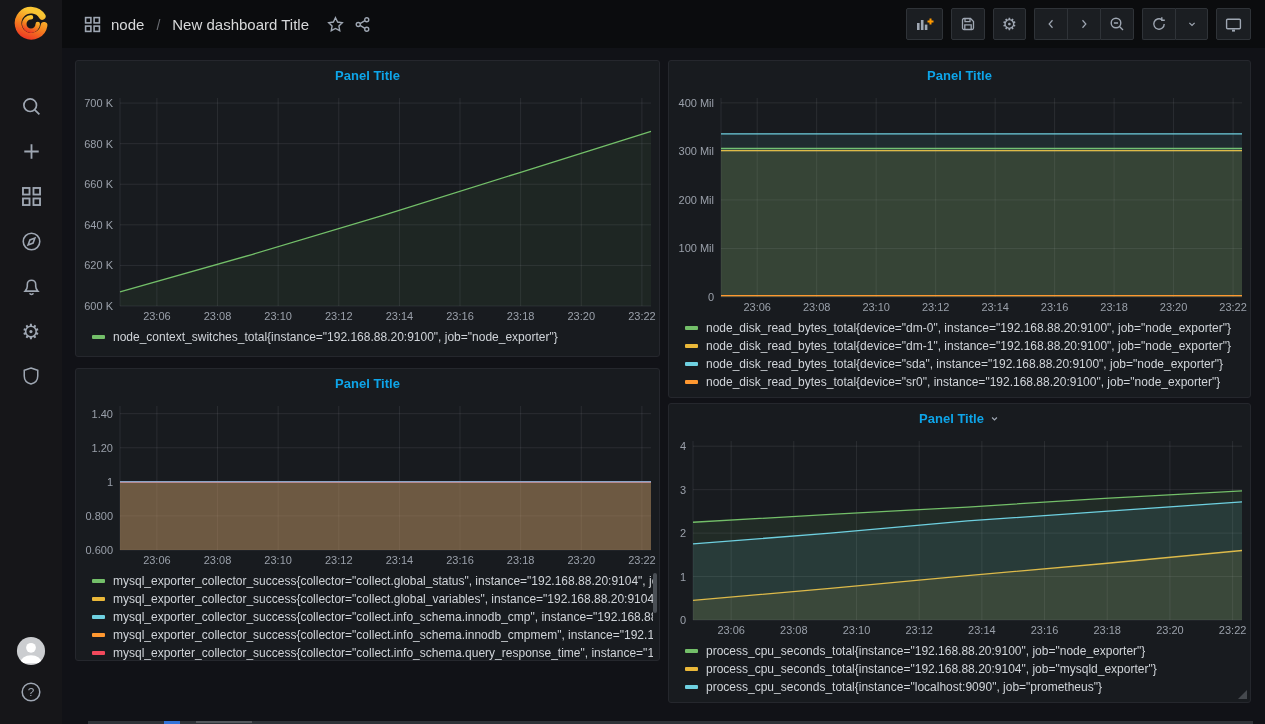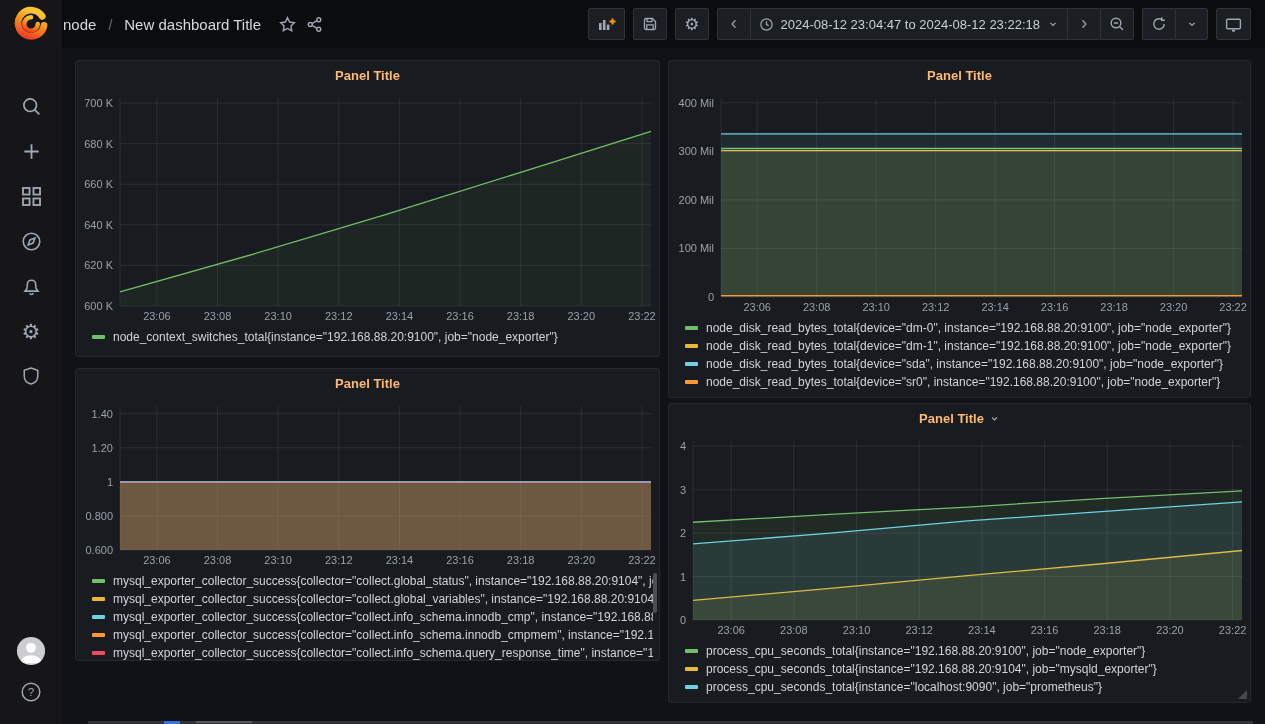--- a/index.html
+++ b/index.html
@@ -2,21 +2,21 @@
 <html><head>
 <meta charset="utf-8">
 <style>
   * { margin:0; padding:0; box-sizing:border-box; }
   html,body { width:1265px; height:724px; overflow:hidden; background:#111217;
     font-family:"Liberation Sans", sans-serif; }
 
   
   .header { position:absolute; left:0; top:0; width:1265px; height:48px;
     background:#0b0c0e; display:flex; align-items:center; z-index:5; }
-  .header-left { display:flex; align-items:flex-end; margin-left:36px; gap:10px; }
+  .header-left { display:flex; align-items:flex-end; margin-left:84px; gap:10px; }
   .crumb-text { color:#d8d9da; font-size:15px; }
   .crumb-sep { color:#6b6e74; font-size:14px; padding:0 2px; }
   .hicon { color:#9fa7b3; display:inline-flex; align-items:center; justify-content:center; cursor:pointer; }
   .header-right { margin-left:auto; margin-right:14px; display:flex; align-items:center; gap:8px; }
   .tbtn { height:32px; min-width:33px; padding:0 8px; background:#1b1e22; border:1px solid #2f3338;
     border-radius:2px; color:#9fa7b3; display:flex; align-items:center; justify-content:center;
     gap:7px; cursor:pointer; font-size:13px; }
   .btn-group { display:flex; }
   .btn-group .tbtn { border-radius:0; border-right-width:0; }
   .btn-group .tbtn:first-child { border-radius:2px 0 0 2px; }
@@ -31,21 +31,21 @@
   .nav { display:flex; flex-direction:column; align-items:center; gap:21px; margin-top:50px; }
   .nav-item { color:#9fa7b3; width:24px; height:24px; display:flex; align-items:center; justify-content:center; cursor:pointer; }
   .nav-bottom { margin-top:auto; margin-bottom:20px; display:flex; flex-direction:column; align-items:center; gap:14px; }
   .gear-big { font-size:21px; line-height:1; }
 
   
   .content { position:absolute; left:62px; top:48px; width:1203px; height:676px; }
   .panel { position:absolute; background:#181b1f; border:1px solid #25272d; border-radius:3px;
     display:flex; flex-direction:column; overflow:hidden; }
   .panel-header { height:28px; flex:0 0 28px; display:flex; align-items:center; justify-content:center;
-    gap:5px; color:#fdba74; font-size:13px; font-weight:bold; cursor:pointer; }
+    gap:5px; color:#0ea5e9; font-size:13px; font-weight:bold; cursor:pointer; }
   .chart { width:100%; flex:1 1 auto; min-height:0; cursor:crosshair; }
   .legend { flex:0 0 auto; padding:2px 6px 6px 16px; position:relative; overflow:hidden; }
   .leg-row { display:flex; align-items:center; height:18px; white-space:nowrap; overflow:hidden; cursor:pointer; }
   .leg-swatch { width:13px; height:4px; border-radius:1px; flex:0 0 13px; margin-right:8px; }
   .leg-label { color:#d0d4d9; font-size:12px; overflow:hidden; text-overflow:clip; }
   .scroll-thumb { position:absolute; right:2px; top:3px; width:4px; height:40px; background:#4a4f55; border-radius:2px; cursor:pointer; }
   .grip { position:absolute; right:3px; bottom:3px; width:0; height:0;
     border-left:9px solid transparent; border-bottom:9px solid #45494e; cursor:nwse-resize; }
   .caret-icon { color:#9fa7b3; display:inline-flex; }
 
@@ -101,34 +101,20 @@
     </div>
     <div class="tbtn">
       <span class="gear-glyph">⚙</span>
     </div>
 
     <div class="btn-group">
       <div class="tbtn">
         <svg width="12" height="14" viewBox="0 0 16 16" fill="none" stroke="currentColor" stroke-width="1.6">
             <path d="M10 3 5.5 8l4.5 5"></path>
           </svg>
-      </div>
-      <div class="tbtn">
-        <span class="hicon">
-          <svg width="15" height="15" viewBox="0 0 16 16" fill="none" stroke="currentColor" stroke-width="1.3">
-            <circle cx="8" cy="8" r="6"></circle>
-              <path d="M8 4.5V8l2.4 1.2"></path>
-          </svg>
-        </span>
-        <span class="time-text">2024-08-12 23:04:47 to 2024-08-12 23:22:18</span>
-        <span class="caret-icon">
-          <svg width="12" height="12" viewBox="0 0 16 16" fill="none" stroke="currentColor" stroke-width="1.6">
-              <path d="M4.5 6.5 8 10l3.5-3.5"></path>
-            </svg>
-        </span>
       </div>
       <div class="tbtn">
         <svg width="12" height="14" viewBox="0 0 16 16" fill="none" stroke="currentColor" stroke-width="1.6">
             <path d="M6 3l4.5 5L6 13"></path>
           </svg>
       </div>
       <div class="tbtn">
         <svg width="16" height="16" viewBox="0 0 16 16" fill="none" stroke="currentColor" stroke-width="1.4">
           <circle cx="7" cy="7" r="4.8"></circle>
             <path d="M10.5 10.5 14 14M4.9 7h4.2"></path>

